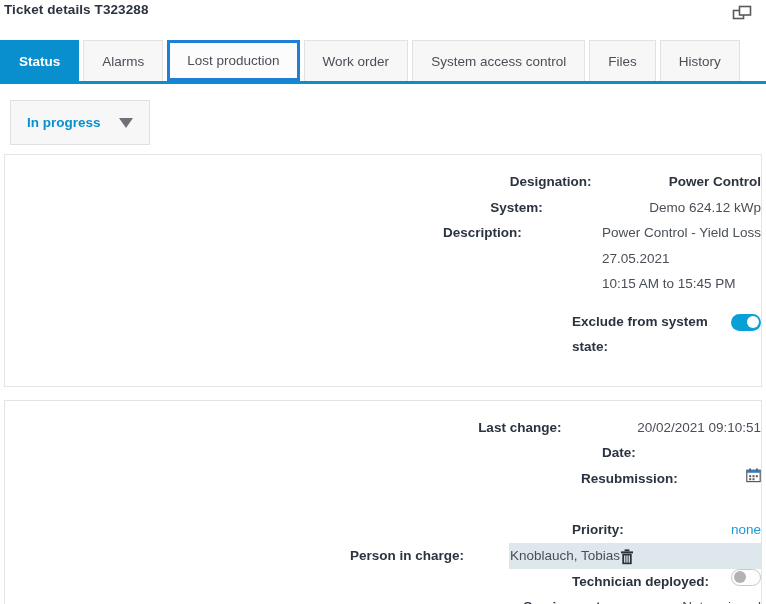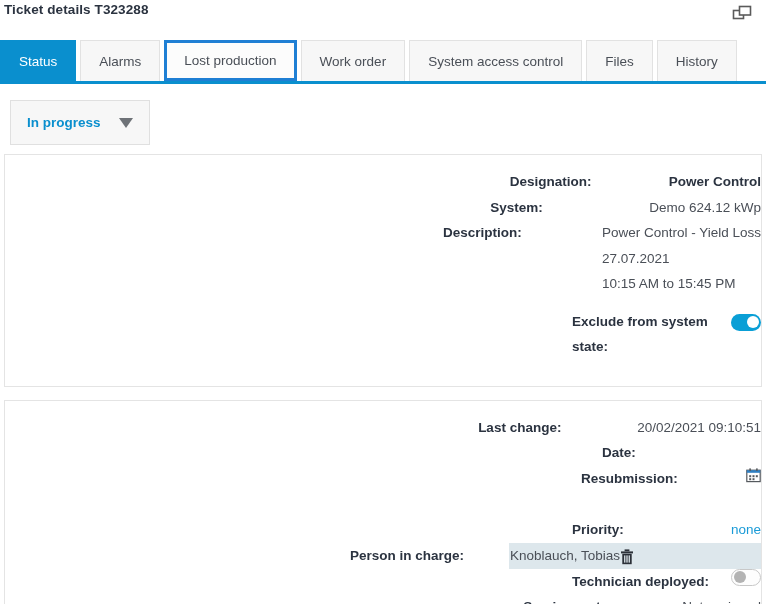--- a/index.html
+++ b/index.html
@@ -56,21 +56,21 @@
     background: #f7f7f7;
     border: 1px solid #e2e2e2;
     border-bottom: none;
     cursor: pointer;
     white-space: nowrap;
   }
   .tab.active {
     background: #0a8fce;
     color: #ffffff;
     border-color: #0a8fce;
-    font-weight: normal;
+    font-weight: bold;
   }
   .tab.focused {
     background: #fcfcfc;
     border: 2px solid #1f7fd4;
     outline: 1px solid #1f7fd4;
     outline-offset: -3px;
   }
 
   
   .status-zone {
@@ -222,21 +222,21 @@
 
   <div class="row">
     <div class="label">System:</div>
     <div class="value">Demo 624.12 kWp</div>
   </div>
 
   <div class="row">
     <div class="label">Description:</div>
     <div class="value multiline">
       <div>Power Control - Yield Loss</div>
-      <div>27.07.2021</div>
+      <div>27.05.2021</div>
       <div>10:15 AM to 15:45 PM</div>
     </div>
   </div>
 
   <div class="spacer-10"></div>
 
   <div class="row wrap-label">
     <div class="label">
       <div>Exclude from system</div>
       <div>state:</div>

